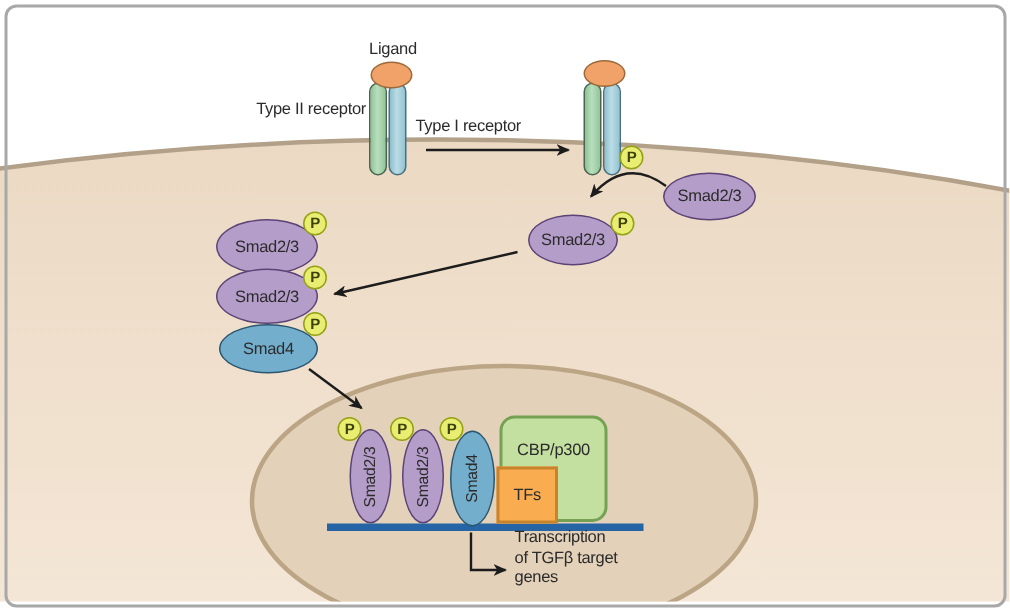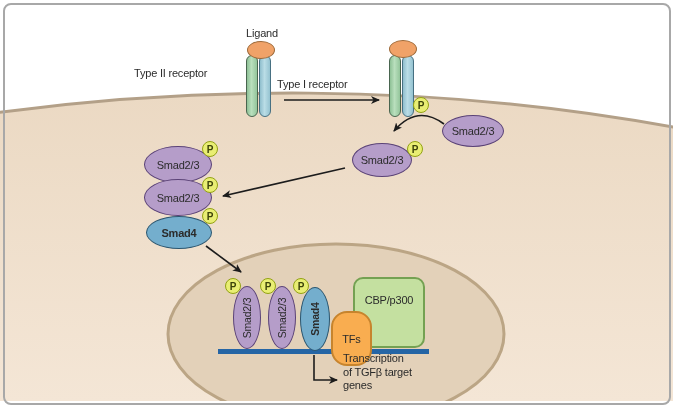--- a/index.html
+++ b/index.html
@@ -21,41 +21,41 @@
   .ligand{
     position:absolute;width:28px;height:18px;border-radius:50%;
     background:#f0a268;border:1.5px solid #9c6a3a;box-sizing:border-box;z-index:12;
   }
   .oval{
     position:absolute;border-radius:50%;box-sizing:border-box;
     display:flex;align-items:center;justify-content:center;
     font-size:11px;z-index:14;
   }
   .purple{background:#b59dc9;border:1.5px solid #5b4377;}
-  .blue  {background:#74aecd;border:1.5px solid #2b5670;font-weight:bold;}
+  .blue  {background:#74aecd;border:1.5px solid #2b5670;}
   .p-badge{
     position:absolute;width:16px;height:16px;border-radius:50%;
     background:#e9ee73;border:1.5px solid #93a214;box-sizing:border-box;
     display:flex;align-items:center;justify-content:center;
     font-size:10px;font-weight:bold;color:#3c430a;z-index:18;
   }
   .n-oval{
     position:absolute;border-radius:50%;box-sizing:border-box;
     display:flex;align-items:center;justify-content:center;z-index:14;
   }
   .n-oval span{transform:rotate(-90deg);white-space:nowrap;font-size:10.5px;}
   .cbp{
     position:absolute;left:333px;top:277px;width:72px;height:71px;
     background:#c4e0a0;border:2px solid #74a152;border-radius:10px;box-sizing:border-box;
     display:flex;justify-content:center;align-items:flex-start;
-    padding-top:15px;font-size:11px;z-index:13;margin-left:20px;
+    padding-top:15px;font-size:11px;z-index:13;
   }
   .tfs{
-    position:absolute;left:331px;top:311px;width:41px;height:55px;
-    background:#f9ad50;border:2px solid #c7842d;border-radius:16px;box-sizing:border-box;
+    position:absolute;left:331px;top:311px;width:41px;height:38px;
+    background:#f9ad50;border:2px solid #c7842d;border-radius:0;box-sizing:border-box;
     display:flex;justify-content:center;align-items:center;font-size:11px;z-index:16;
   }
   .transcription{
     position:absolute;left:343px;top:352px;font-size:11px;line-height:13.5px;
     white-space:pre-line;z-index:20;
   }
 </style>
 </head>
 <body>
 
@@ -83,21 +83,21 @@
     <rect x="218" y="349" width="211" height="5" fill="#2565a5"></rect>
 
     <path d="M 284 100 L 379 100" stroke="#1c1c1c" stroke-width="1.6" fill="none" marker-end="url(#ah)"></path>
     <path d="M 444 124 Q 417 104 394 131" stroke="#1c1c1c" stroke-width="1.6" fill="none" marker-end="url(#ah)"></path>
     <path d="M 345 168 L 223 196" stroke="#1c1c1c" stroke-width="1.6" fill="none" marker-end="url(#ah)"></path>
     <path d="M 206 246 L 241 272" stroke="#1c1c1c" stroke-width="1.6" fill="none" marker-end="url(#ah)"></path>
     <path d="M 314 355 L 314 380 L 337 380" stroke="#1c1c1c" stroke-width="1.6" fill="none" marker-end="url(#ah)"></path>
   </svg>
 
   <div class="lbl" style="left:232px;top:27px;width:60px;text-align:center;">Ligand</div>
-  <div class="lbl" style="left:134px;top:67px;width:98px;">Type II receptor</div>
+  <div class="lbl" style="left:146px;top:67px;width:98px;text-align:right;">Type II receptor</div>
   <div class="lbl" style="left:277px;top:78px;">Type I receptor</div>
 
   <div class="bar green" style="left:246px;top:55px;"></div>
   <div class="bar teal" style="left:259px;top:55px;"></div>
   <div class="ligand" style="left:247px;top:41px;"></div>
 
   <div class="bar green" style="left:389px;top:55px;"></div>
   <div class="bar teal" style="left:402px;top:55px;"></div>
   <div class="ligand" style="left:389px;top:40px;"></div>
   <div class="p-badge" style="left:413px;top:97px;">P</div>

